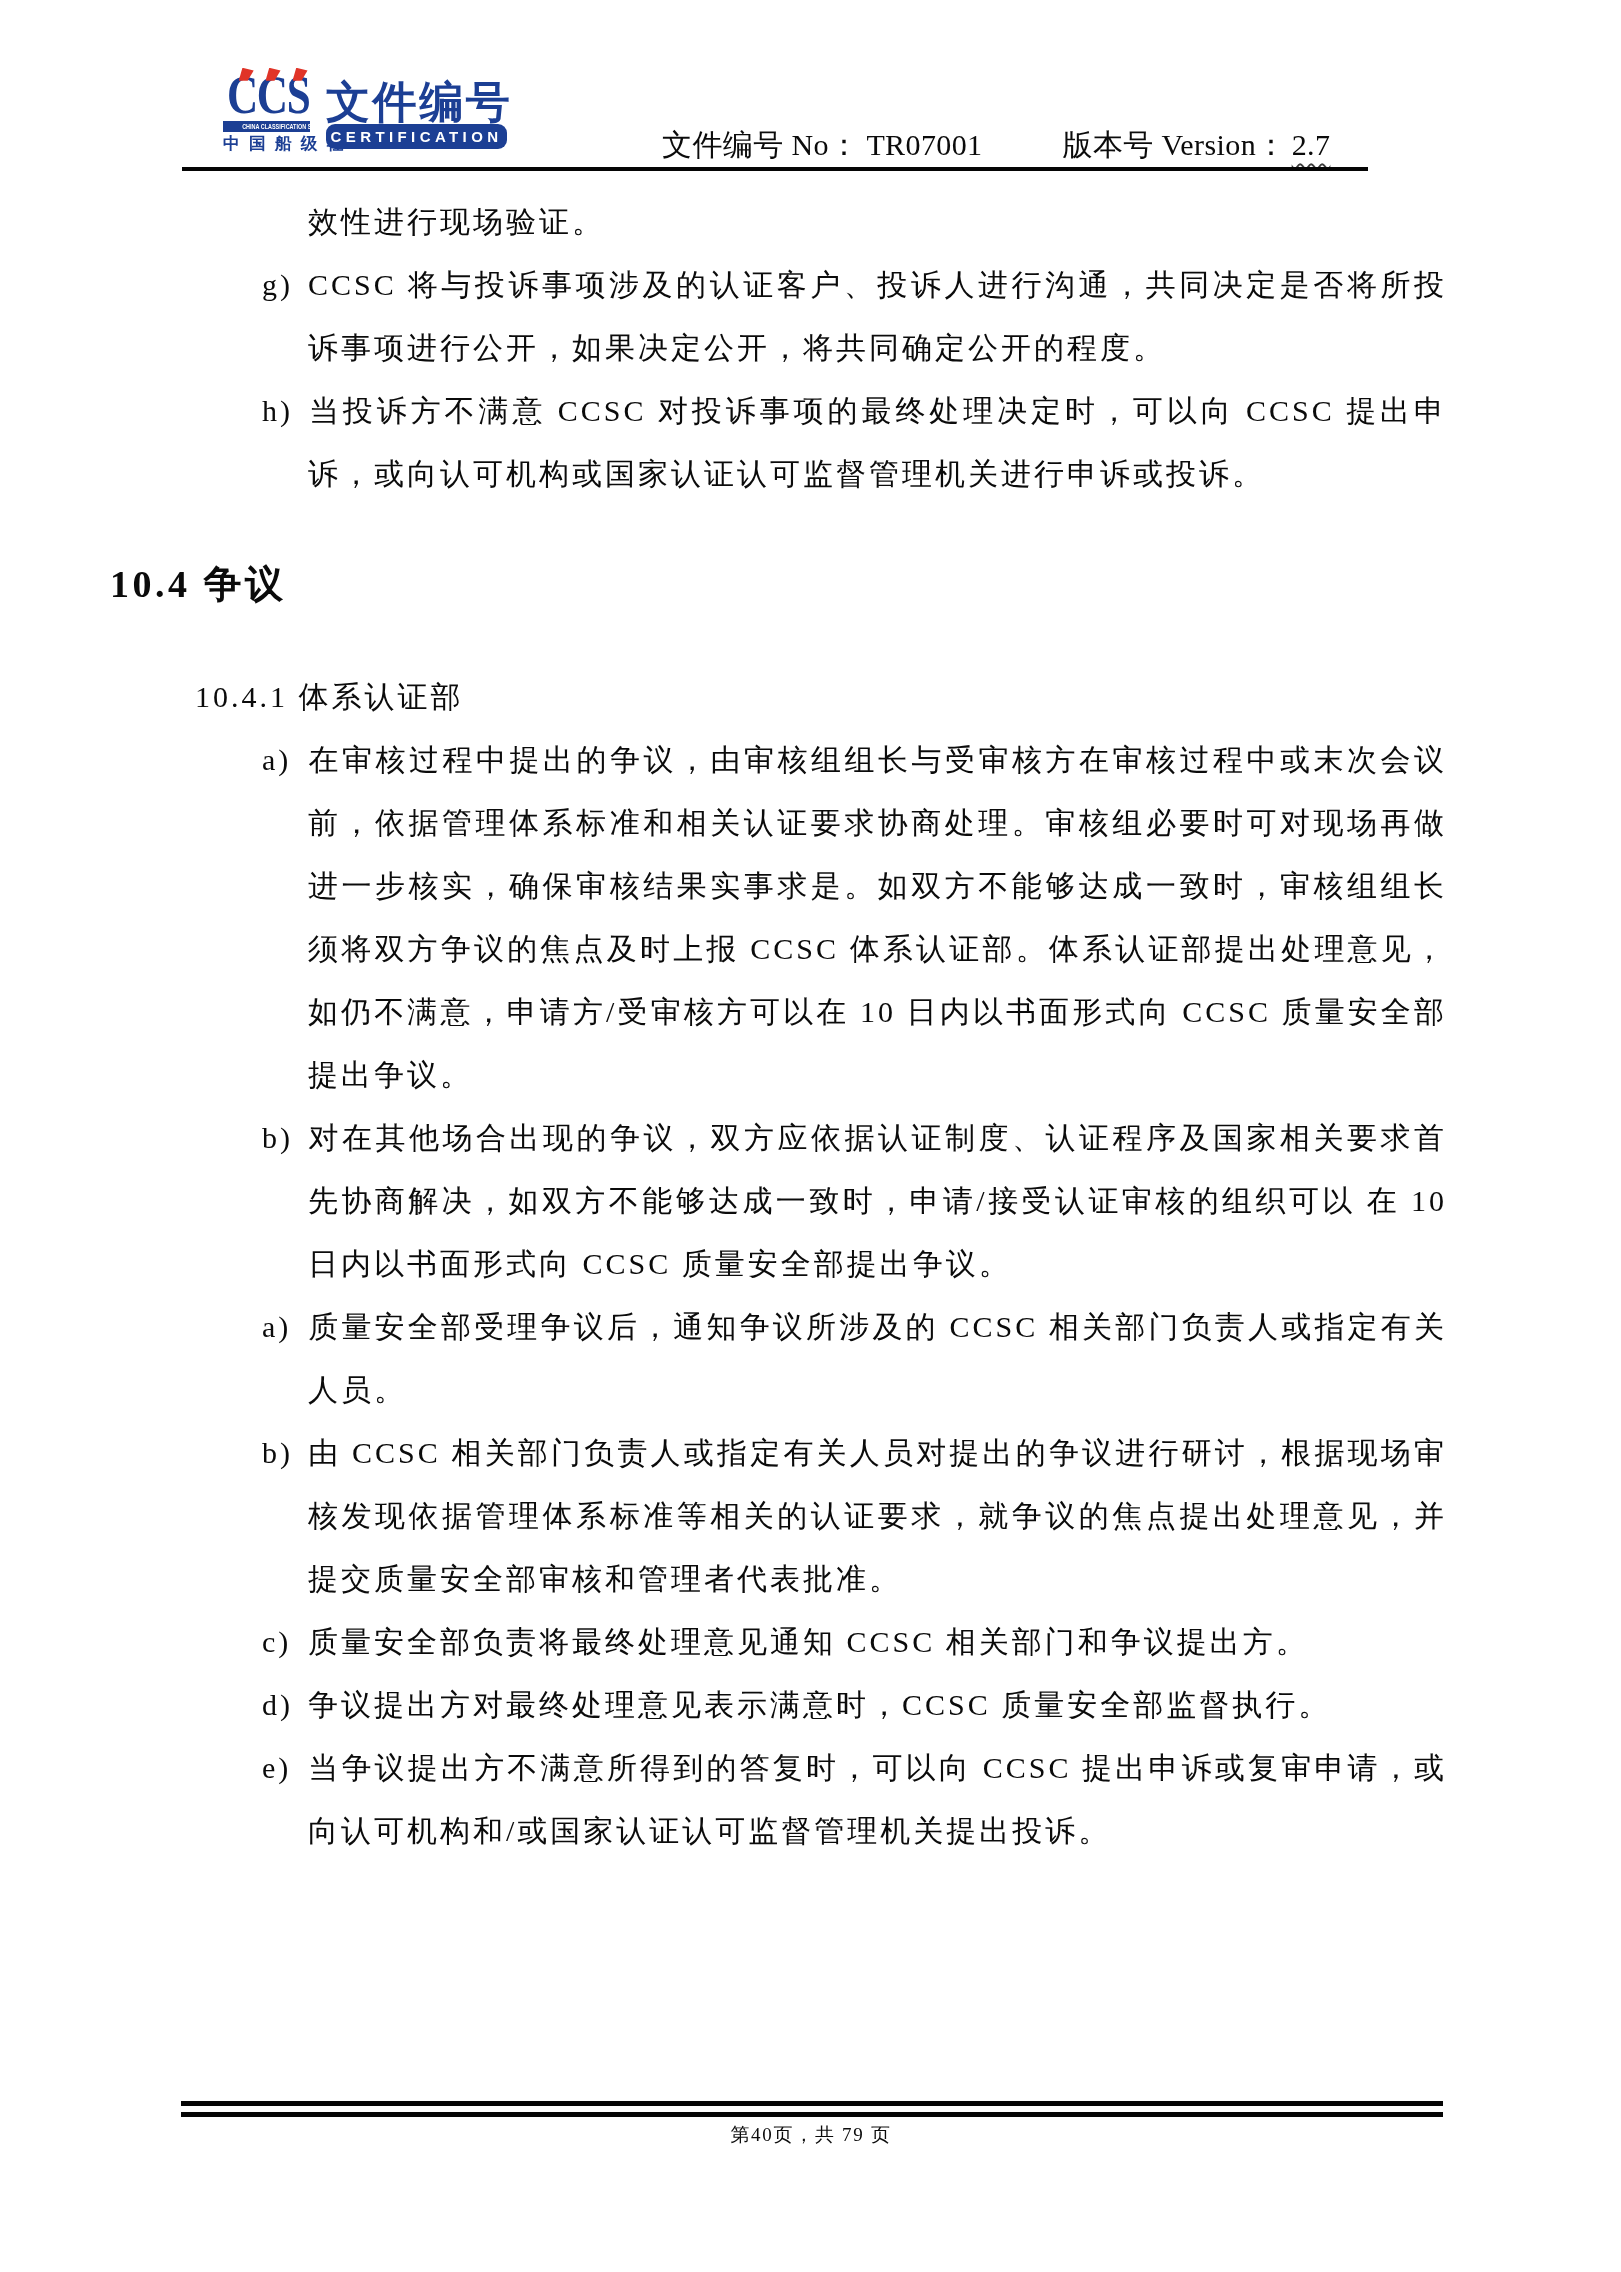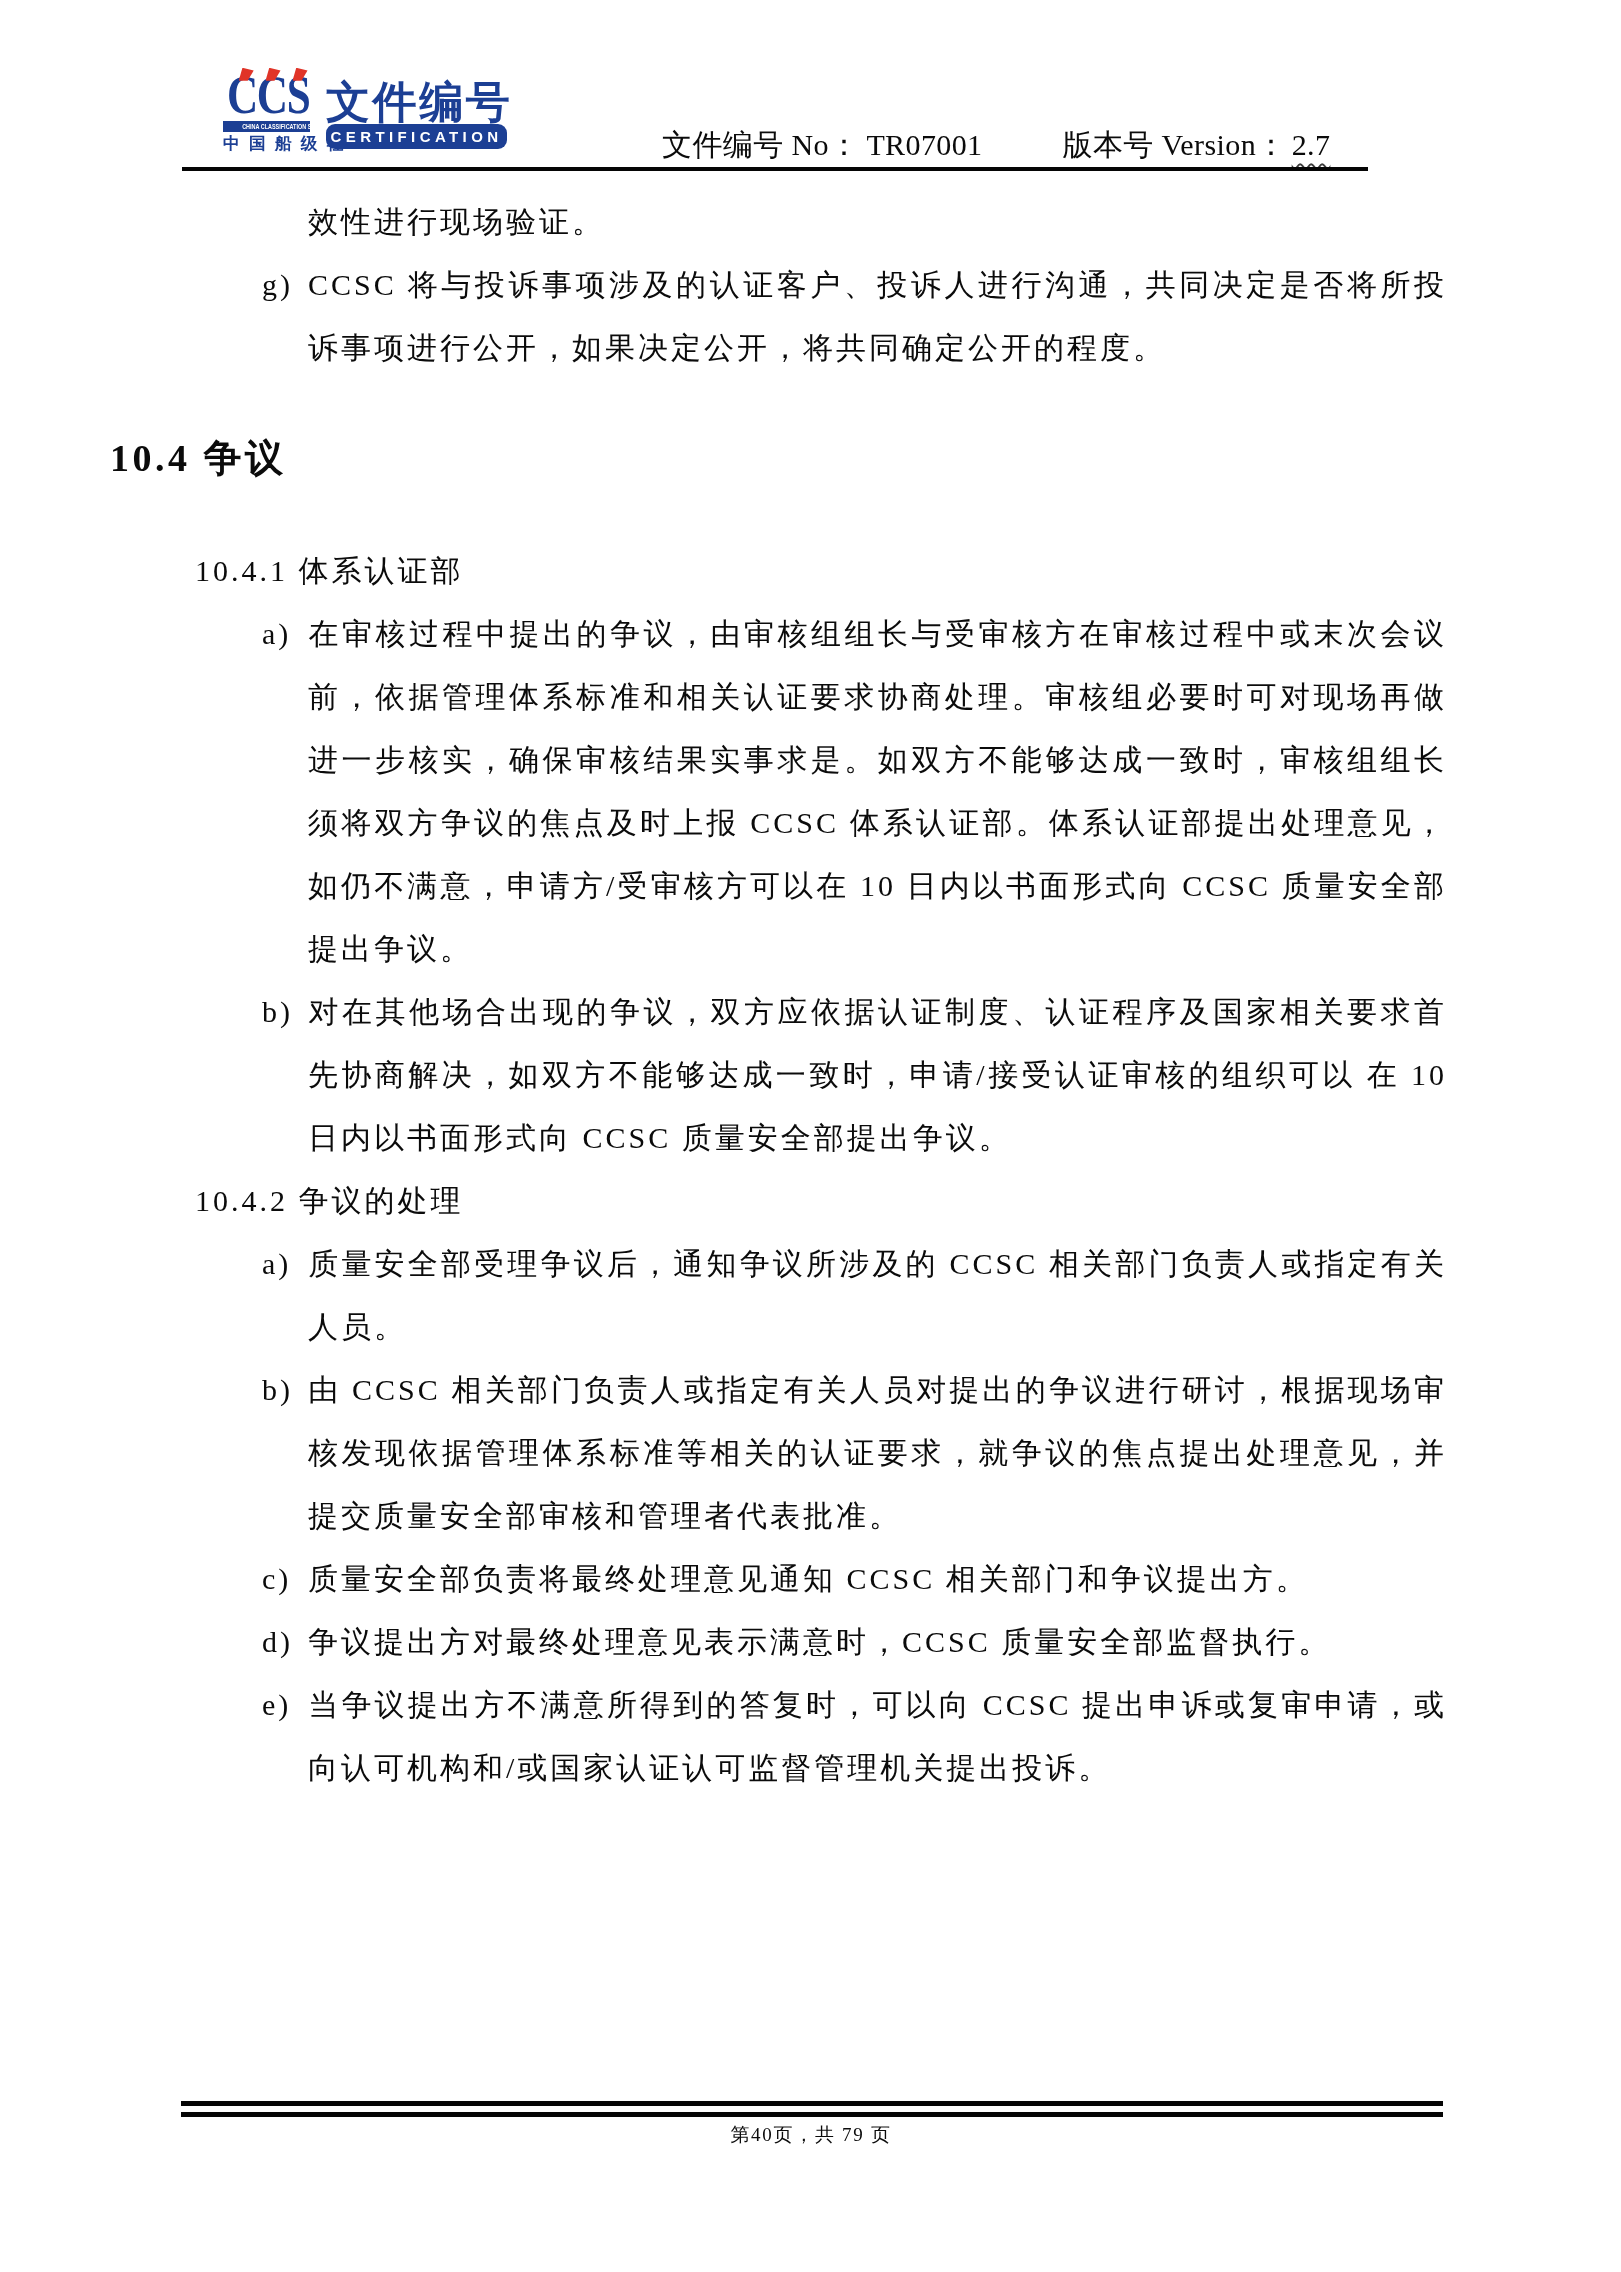--- a/index.html
+++ b/index.html
@@ -116,34 +116,36 @@
   <div class="header-rule"></div>
 
   <div class="content">
 
     <div class="bodytext cont-line">效性进行现场验证。</div>
 
     <div class="bodytext hang">
       <span class="lbl">g)</span><span>CCSC 将与投诉事项涉及的认证客户、投诉人进行沟通，共同决定是否将所投诉事项进行公开，如果决定公开，将共同确定公开的程度。</span>
     </div>
 
+    <div class="bodytext hang">
+      <span class="lbl">h)</span><span>当投诉方不满意 CCSC 对投诉事项的最终处理决定时，可以向 CCSC 提出申诉，或向认可机构或国家认证认可监督管理机关进行申诉或投诉。</span>
+    </div>
 
     <div class="h2">10.4 争议</div>
 
     <div class="h3 mt-sub">10.4.1 体系认证部</div>
 
     <div class="bodytext hang">
       <span class="lbl">a)</span><span>在审核过程中提出的争议，由审核组组长与受审核方在审核过程中或末次会议前，依据管理体系标准和相关认证要求协商处理。审核组必要时可对现场再做进一步核实，确保审核结果实事求是。如双方不能够达成一致时，审核组组长须将双方争议的焦点及时上报 CCSC 体系认证部。体系认证部提出处理意见，如仍不满意，申请方/受审核方可以在 10 日内以书面形式向 CCSC 质量安全部提出争议。</span>
     </div>
 
     <div class="bodytext hang">
       <span class="lbl">b)</span><span>对在其他场合出现的争议，双方应依据认证制度、认证程序及国家相关要求首先协商解决，如双方不能够达成一致时，申请/接受认证审核的组织可以 在 10 日内以书面形式向 CCSC 质量安全部提出争议。</span>
     </div>
 
-    <div class="h3">10.4.2 争议的处理</div>
 
     <div class="bodytext hang">
       <span class="lbl">a)</span><span>质量安全部受理争议后，通知争议所涉及的 CCSC 相关部门负责人或指定有关人员。</span>
     </div>
 
     <div class="bodytext hang">
       <span class="lbl">b)</span><span>由 CCSC 相关部门负责人或指定有关人员对提出的争议进行研讨，根据现场审核发现依据管理体系标准等相关的认证要求，就争议的焦点提出处理意见，并提交质量安全部审核和管理者代表批准。</span>
     </div>
 
     <div class="bodytext hang">

